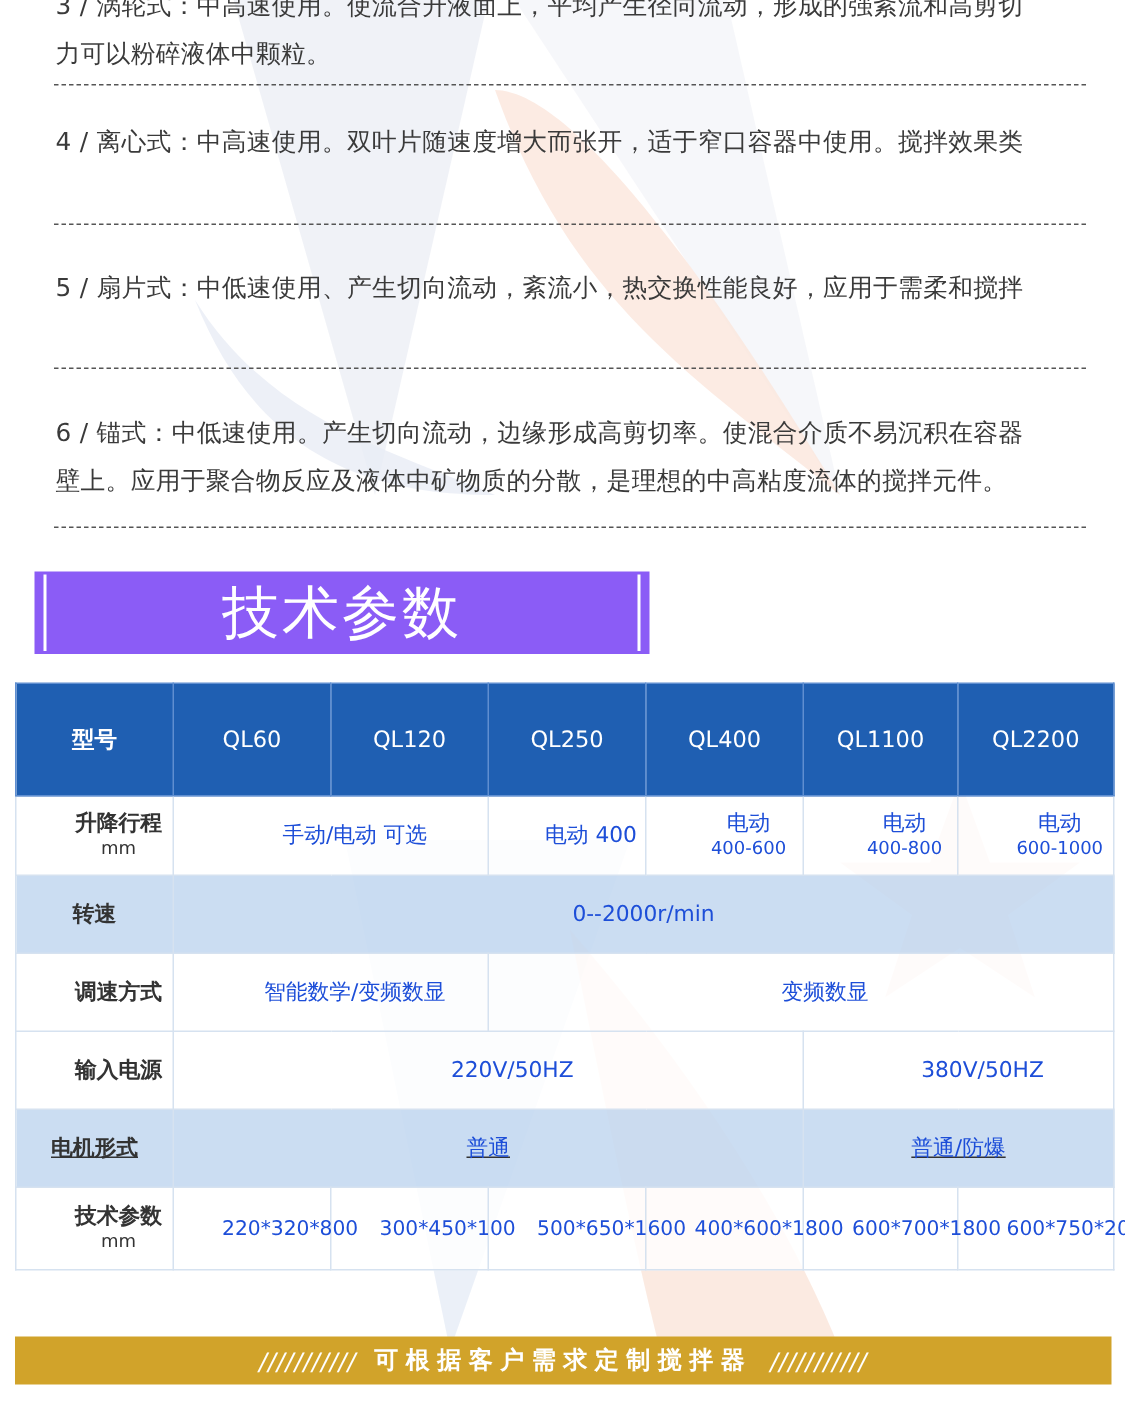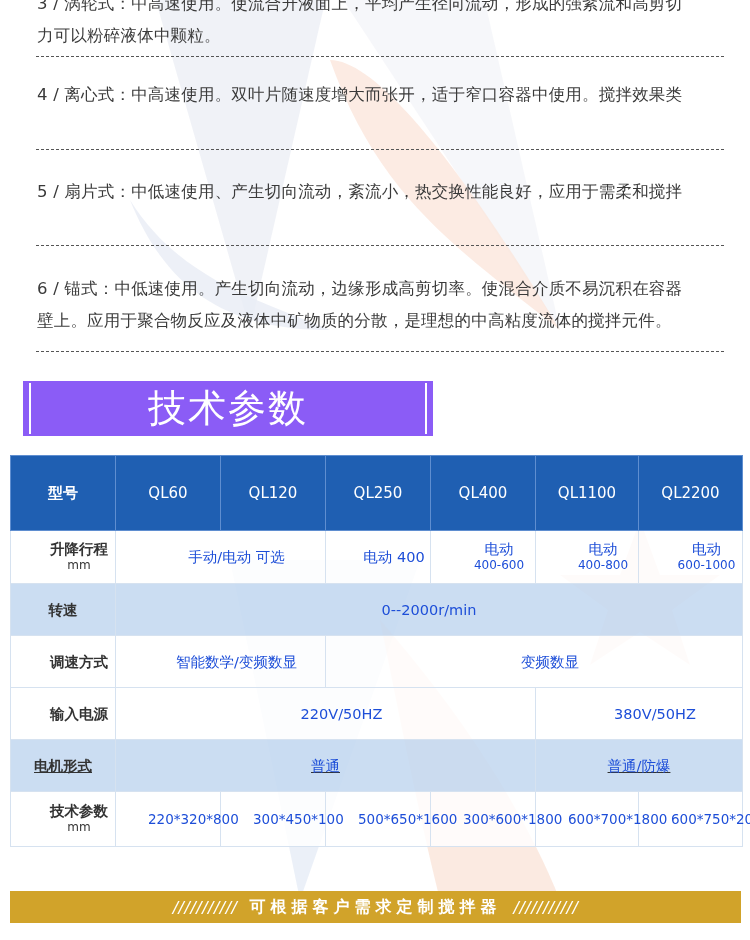--- a/index.html
+++ b/index.html
@@ -143,21 +143,21 @@
       <td colspan="2">普通/防爆</td>
     </tr>
     <tr class="white" style="height:55px;">
       <td class="lbl">
         <span>技术参数</span>
         <span class="sub">mm</span>
       </td>
       <td class="small">220*320*800</td>
       <td class="small">300*450*100</td>
       <td class="small">500*650*1600</td>
-      <td class="small">300*600*1800</td>
+      <td class="small">400*600*1800</td>
       <td class="small">600*700*1800</td>
       <td class="small">600*750*2000</td>
     </tr>
   </tbody>
     </table>
 
   <div class="banner">
     <span class="slashes">///////////</span>
     <span>可根据客户需求定制搅拌器</span>
     <span class="slashes">///////////</span>

